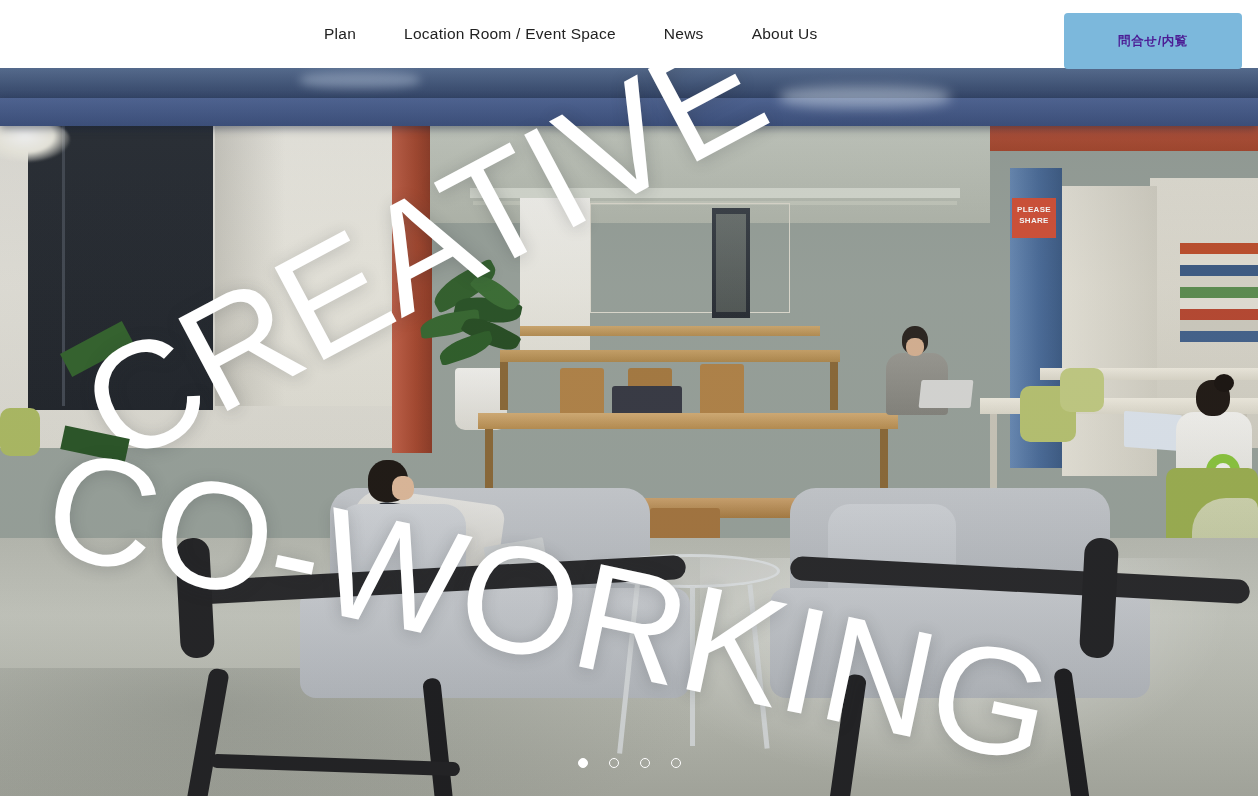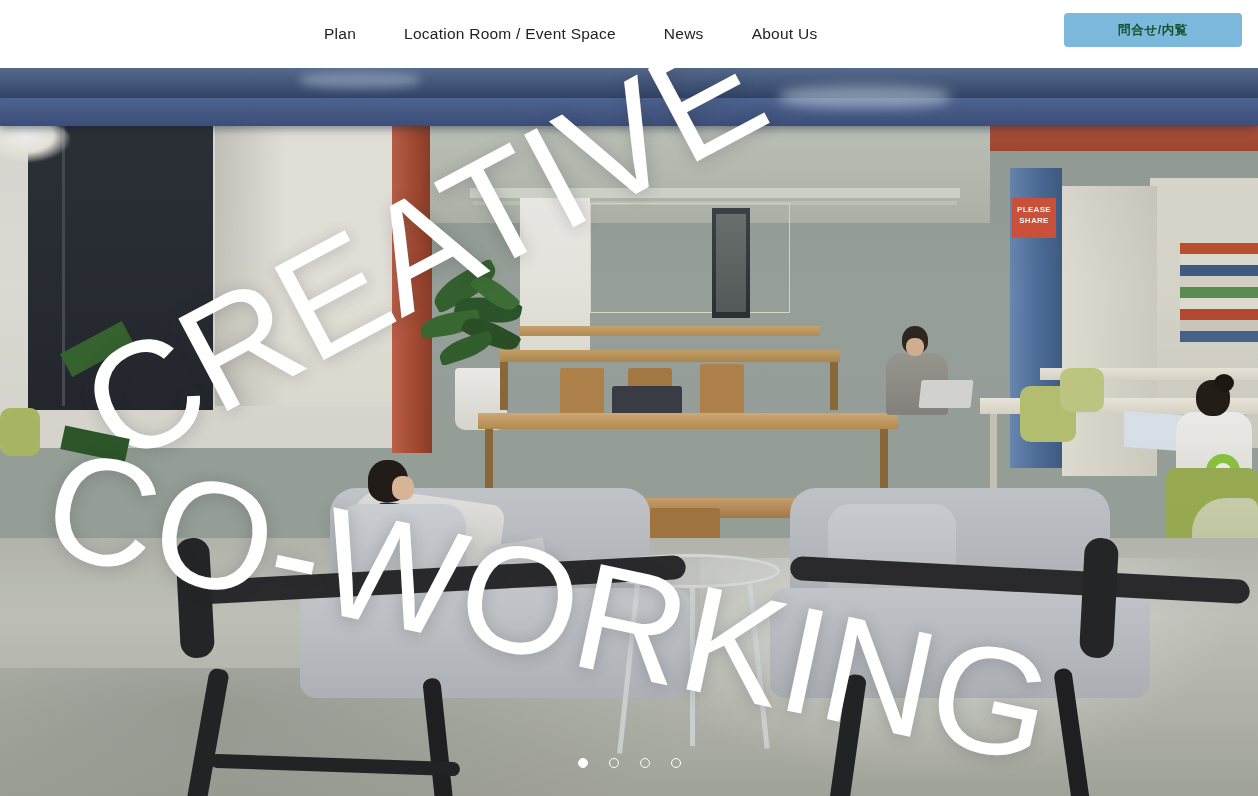--- a/index.html
+++ b/index.html
@@ -56,25 +56,25 @@
     line-height:68px;
   }
   .nav-item.first { padding-left:4px; }
   .nav-item.active { color:#b8cfe0; }
 
   .cta-wrap {
     position:absolute; right:16px; top:13px;
     display:flex; gap:14px;
   }
   .cta {
-    width:178px; height:34px;
+    width:178px; height:56px;
     border-radius:4px;
     display:flex; align-items:center; justify-content:center;
     font-size:12.5px; font-weight:700;
-    color:#14532d;
+    color:#4c1d95;
     letter-spacing:0.6px;
     cursor:pointer;
     white-space:nowrap;
   }
   .cta-blue  { background:#7cb8dc; }
   .cta-green { background:#8cc4b4; }
 
   
   .hero {
     position:absolute; top:68px; left:0;

